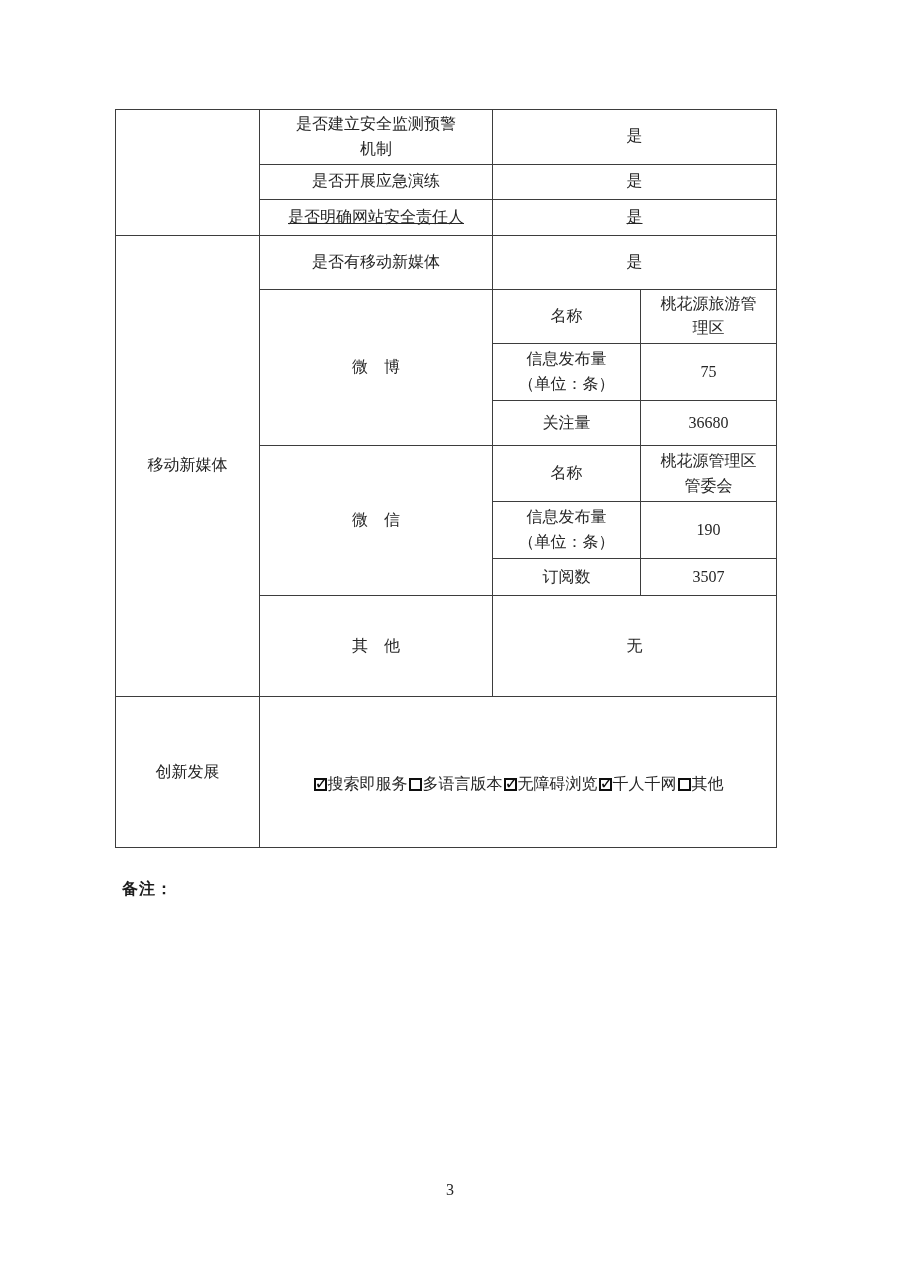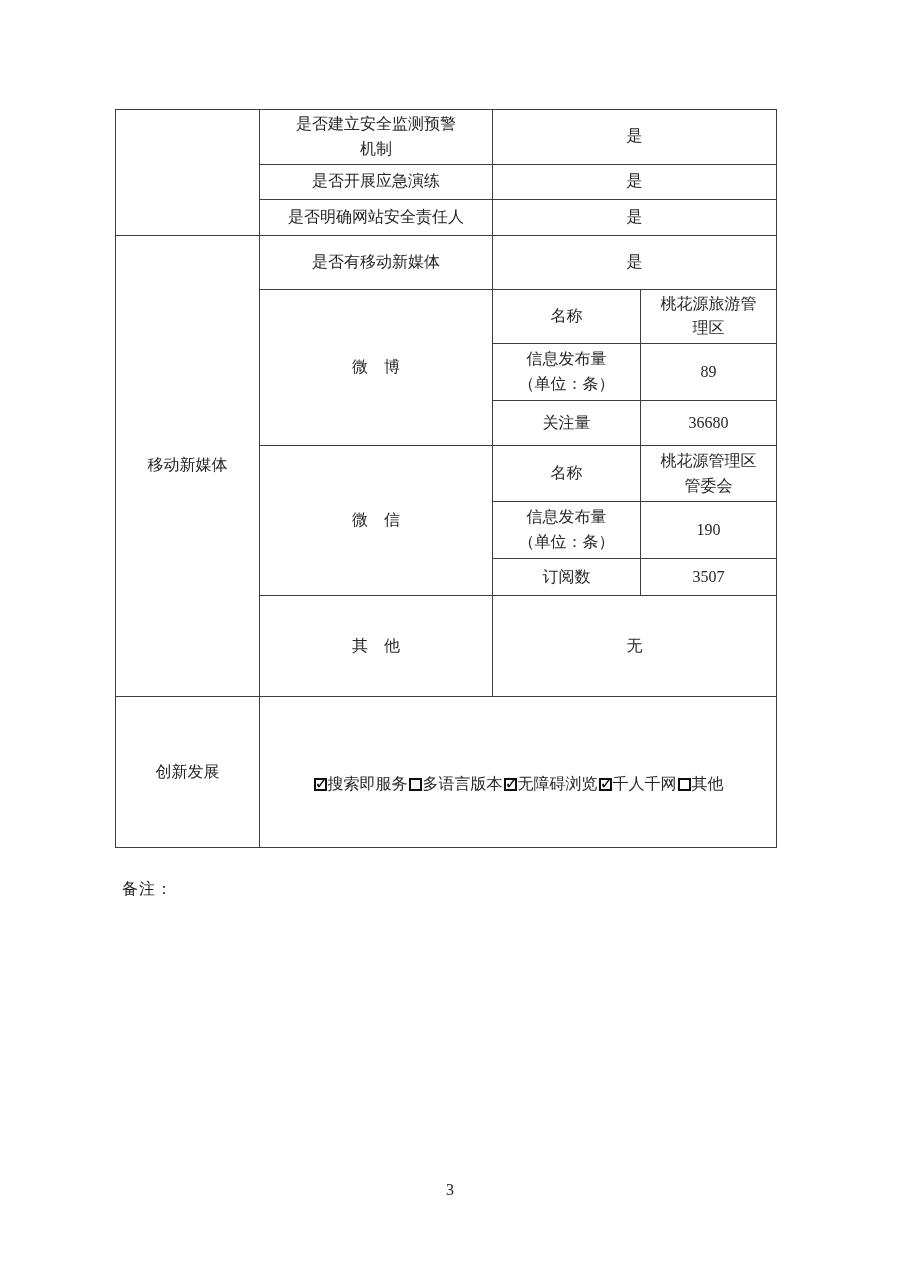--- a/index.html
+++ b/index.html
@@ -30,21 +30,21 @@
     vertical-align: middle;
     font-size: 16px;
     line-height: 1.55;
     white-space: pre-line;
     padding: 2px 6px;
     color: #262626;
   }
   
   tr.r1  { height: 53px; }
   tr.r2  { height: 35px; padding-left: 16px; }
-  tr.r3  { height: 36px; }
+  tr.r3  { height: 36px; text-decoration: underline; }
   tr.r4  { height: 54px; }
   tr.r5  { height: 53px; }
   tr.r6  { height: 57px; }
   tr.r7  { height: 45px; }
   tr.r8  { height: 56px; }
   tr.r9  { height: 57px; }
   tr.r10 { height: 37px; }
   tr.r11 { height: 101px; }
   tr.r12 { height: 151px; }
 
@@ -68,21 +68,21 @@
     font-size: 17px;
     font-weight: bold;
     color: #0e0e0e;
     line-height: 1;
     font-family: "DejaVu Sans", sans-serif;
   }
   .remark {
     position: absolute;
     left: 122px; top: 879px;
     font-size: 16px;
-    font-weight: normal;
+    font-weight: bold;
     color: #1c1c1c;
     letter-spacing: 1px;
   }
   .page-number {
     position: absolute;
     left: 0; top: 1181px;
     width: 900px;
     text-align: center;
     font-size: 16px;
     color: #262626;
@@ -124,21 +124,21 @@
 
       <tr class="r5">
         <td rowspan="3">微　博</td>
         <td>名称</td>
         <td>桃花源旅游管
 理区</td>
       </tr>
       <tr class="r6">
         <td>信息发布量
 （单位：条）</td>
-        <td>89</td>
+        <td>75</td>
       </tr>
       <tr class="r7">
         <td>关注量</td>
         <td>36680</td>
       </tr>
 
       <tr class="r8">
         <td rowspan="3">微　信</td>
         <td>名称</td>
         <td>桃花源管理区

